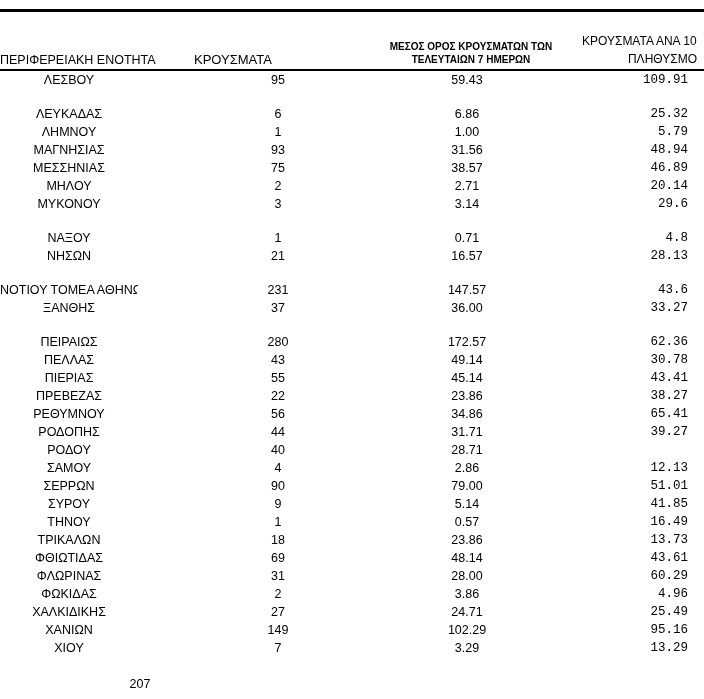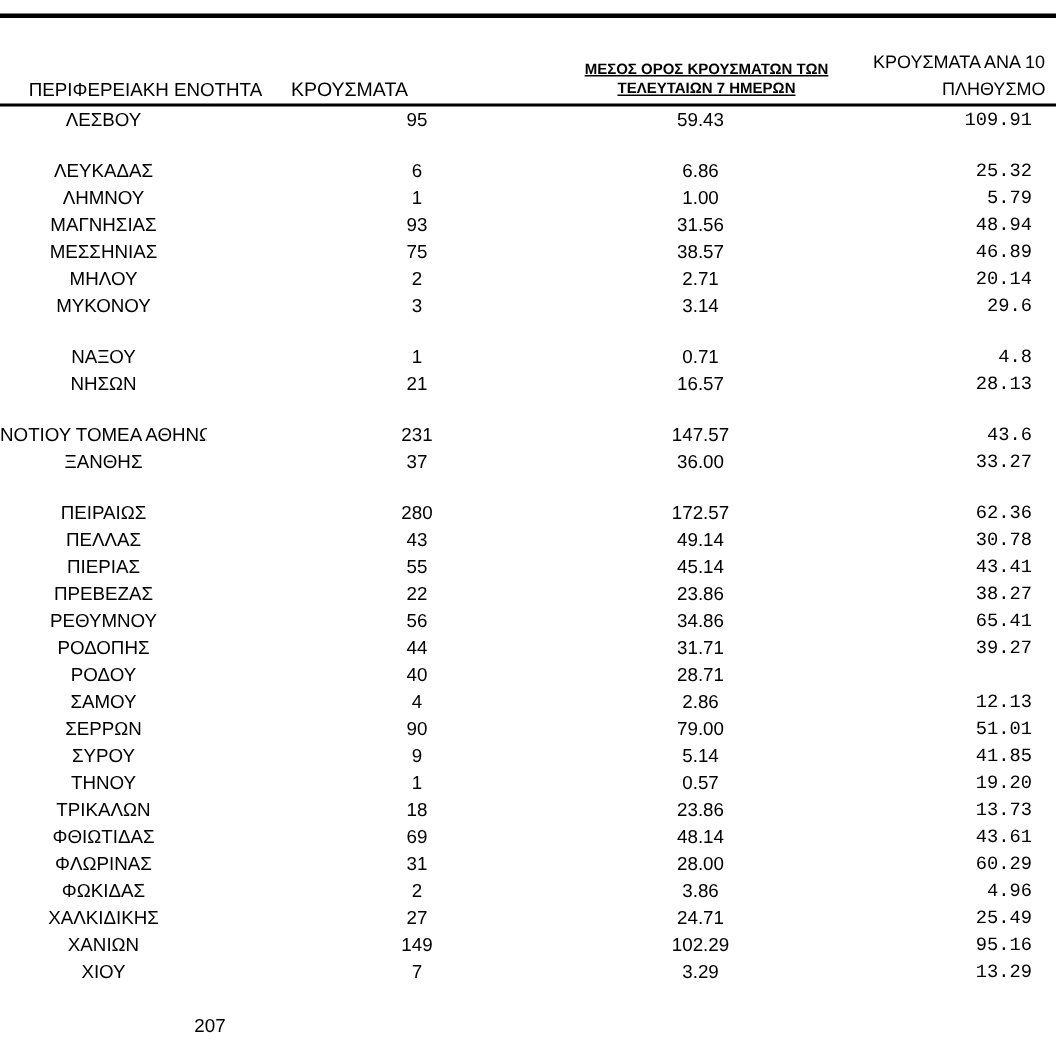--- a/index.html
+++ b/index.html
@@ -3,23 +3,23 @@
 <meta charset="utf-8">
 <style>
   html,body{margin:0;padding:0;background:#ffffff;}
   .page{
     position:relative;width:704px;height:699px;background:#ffffff;
     font-family:"Liberation Sans",sans-serif;color:#000000;overflow:hidden;
   }
   .top-rule{position:absolute;top:9px;left:0;width:704px;height:3px;background:#000000;}
   .header{position:absolute;top:12px;left:0;width:704px;height:57px;border-bottom:2px solid #000000;}
   .h{position:absolute;white-space:nowrap;}
-  .h1{left:0;width:194px;bottom:2px;text-align:center;font-size:12.5px;}
+  .h1{left:0;width:194px;bottom:2px;font-size:12.5px;}
   .h2{left:194px;width:186px;bottom:2px;text-align:left;font-size:13px;}
-  .h3{left:380px;width:182px;bottom:3px;text-align:center;font-size:10px;line-height:13px;font-weight:bold;text-decoration:underline;}
+  .h3{left:380px;width:182px;bottom:3px;text-align:center;font-size:10px;line-height:13px;font-weight:bold;}
   .h4a{left:582px;bottom:21px;font-size:12px;}
   .h4b{right:7px;bottom:3px;font-size:12px;}
   .rows{position:absolute;top:71px;left:0;width:704px;display:flex;flex-direction:column;}
   .row{display:flex;height:18px;line-height:18px;font-size:12.5px;}
   .cell{overflow:hidden;white-space:nowrap;}
   .c1{width:138px;text-align:center;}
   .c2{width:280px;text-align:center;}
   .c3{width:98px;text-align:center;}
   .c4{width:172px;text-align:right;font-family:Liberation Mono, monospace;}
   .spacer{height:16px;}
@@ -145,21 +145,21 @@
           <div class="cell c4">51.01</div>
         </div><div class="row">
           <div class="cell c1">ΣΥΡΟΥ</div>
           <div class="cell c2">9</div>
           <div class="cell c3">5.14</div>
           <div class="cell c4">41.85</div>
         </div><div class="row">
           <div class="cell c1">ΤΗΝΟΥ</div>
           <div class="cell c2">1</div>
           <div class="cell c3">0.57</div>
-          <div class="cell c4">19.20</div>
+          <div class="cell c4">16.49</div>
         </div><div class="row">
           <div class="cell c1">ΤΡΙΚΑΛΩΝ</div>
           <div class="cell c2">18</div>
           <div class="cell c3">23.86</div>
           <div class="cell c4">13.73</div>
         </div><div class="row">
           <div class="cell c1">ΦΘΙΩΤΙΔΑΣ</div>
           <div class="cell c2">69</div>
           <div class="cell c3">48.14</div>
           <div class="cell c4">43.61</div>

